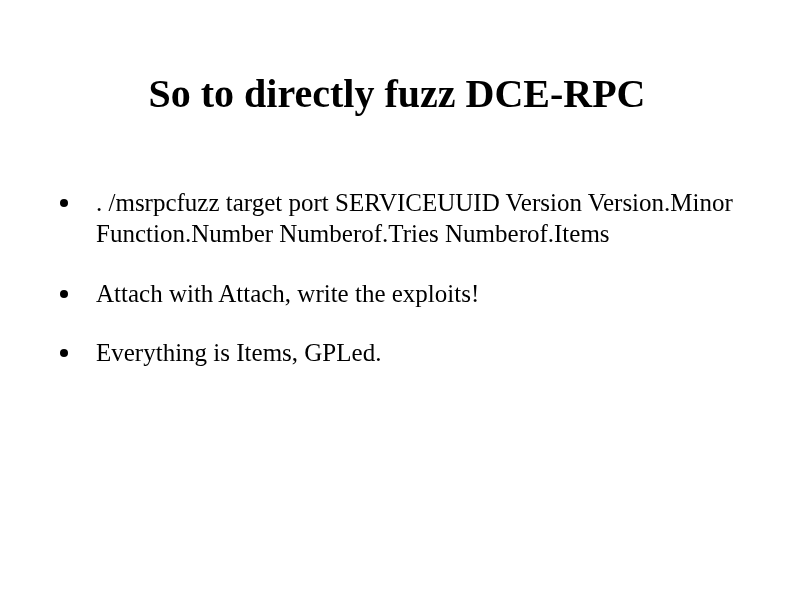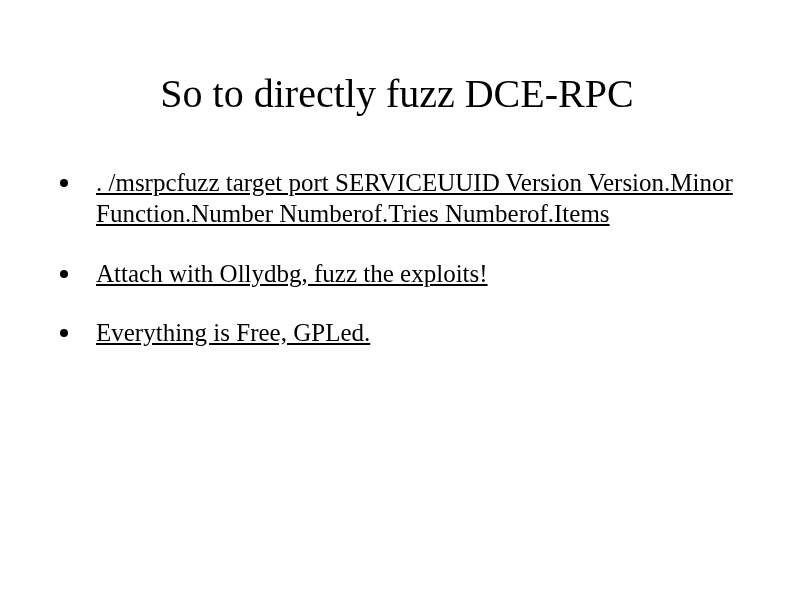--- a/index.html
+++ b/index.html
@@ -10,28 +10,27 @@
     body {
       width: 794px;
       height: 595px;
       background: #ffffff;
       font-family: "Times New Roman", Times, serif;
       color: #000000;
       padding: 70px 40px 40px 40px;
     }
     .slide-title {
       font-size: 40px;
-      font-weight: normal;
+      font-weight: bold;
       text-align: center;
-      margin-bottom: 50px;
+      margin-bottom: 70px;
     }
     .bullet-list {
       list-style: none;
       padding-left: 20px;
-      text-decoration: underline;
     }
     .bullet-item {
       display: flex;
       align-items: flex-start;
       margin-bottom: 28px;
       font-size: 25px;
       line-height: 1.25;
     }
     .bullet-marker {
       width: 8px;
@@ -52,19 +51,19 @@
 
 <h1 class="slide-title">So to directly fuzz DCE-RPC</h1>
 
 <ul class="bullet-list">
   <li class="bullet-item">
     <span class="bullet-marker"></span>
     <span class="bullet-text">. /msrpcfuzz target port SERVICEUUID Version Version.Minor Function.Number Numberof.Tries Numberof.Items</span>
   </li>
   <li class="bullet-item">
     <span class="bullet-marker"></span>
-    <span class="bullet-text">Attach with Ollydbg, fuzz the exploits!</span>
+    <span class="bullet-text">Attach with Attach, write the exploits!</span>
   </li>
   <li class="bullet-item">
     <span class="bullet-marker"></span>
-    <span class="bullet-text">Everything is Free, GPLed.</span>
+    <span class="bullet-text">Everything is Items, GPLed.</span>
   </li>
 </ul>
 
 </body></html>

